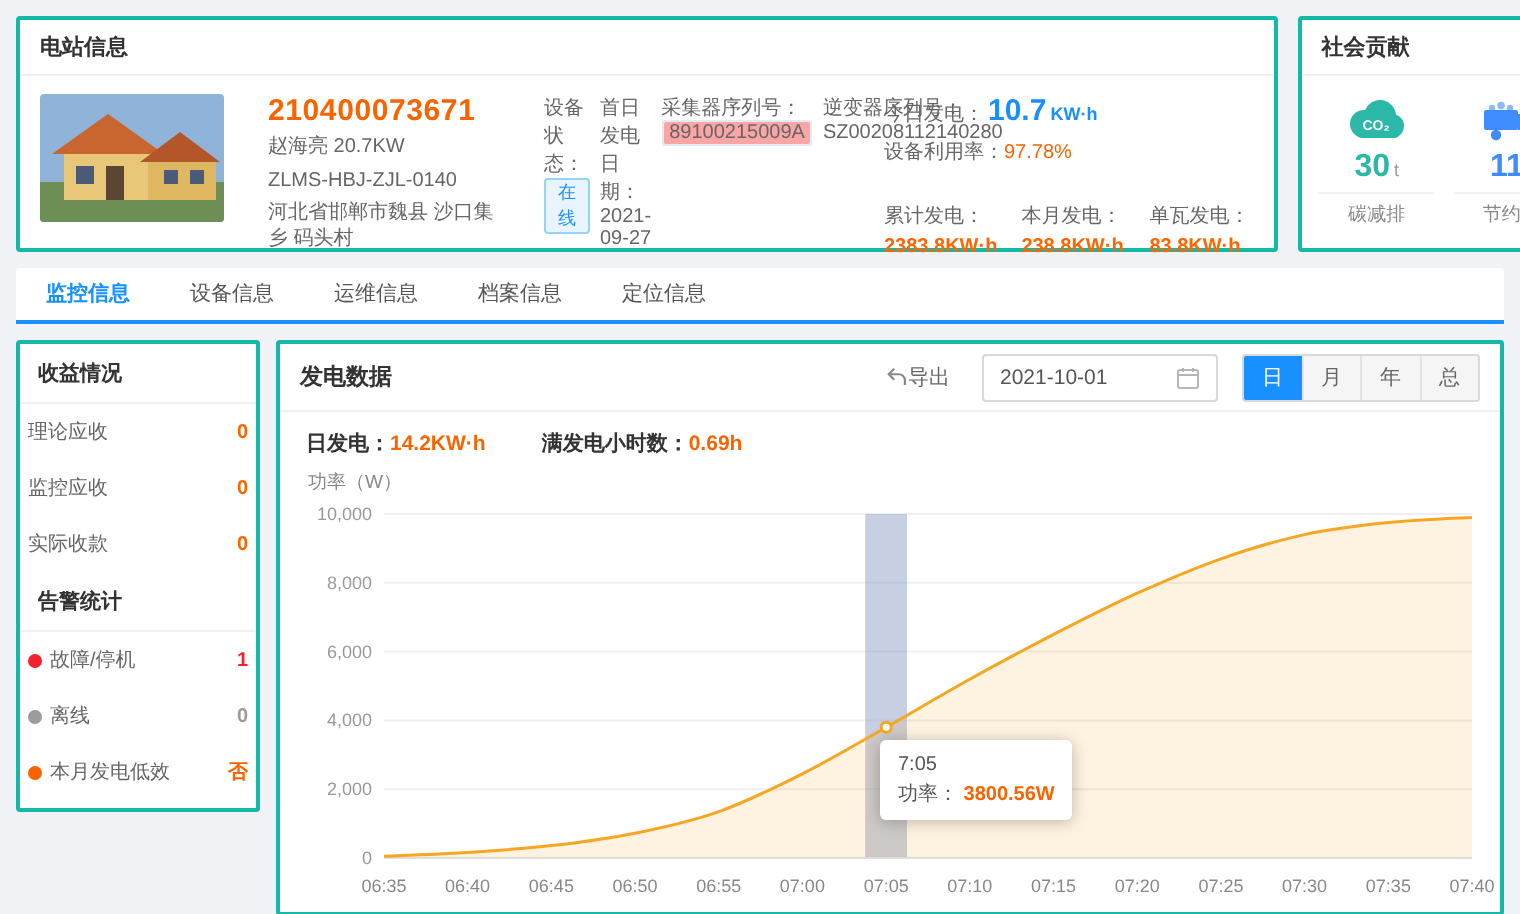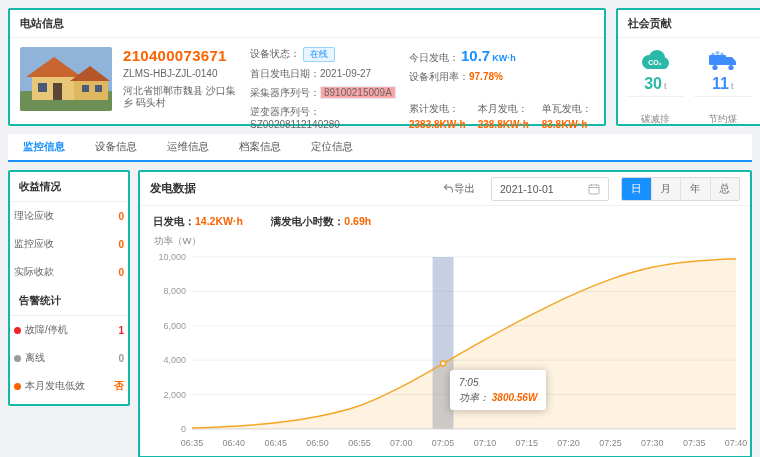--- a/index.html
+++ b/index.html
@@ -4,43 +4,43 @@
 <style>
 *{margin:0;padding:0;box-sizing:border-box}
 html,body{width:760px;height:457px;overflow:hidden}
 body{background:#f0f2f5;font-family:"Liberation Sans","DejaVu Sans",sans-serif;font-size:11px;color:#333}
 .page{padding:8px;width:760px}
 .card{background:#fff;border:2px solid #14b8a6;border-radius:2px}
 .top-row{display:flex;gap:10px}
 .station-card{flex:1;height:118px}
 .social-card{width:214px;height:118px;flex:none}
 .card-header{padding:6px 10px;border-bottom:1px solid #efefef;font-weight:bold;font-size:11px;color:#333}
-.station-body{display:flex;padding:9px 10px;gap:11px}
+.station-body{display:flex;padding:9px 10px;gap:22px}
 .photo{width:92px;height:64px;flex:none;border-radius:2px;overflow:hidden}
 .id-col{width:116px;flex:none}
 .station-id{color:#fa6400;font-size:15px;font-weight:bold;letter-spacing:.3px}
 .id-col .line{color:#666;font-size:10px;margin-top:4px;line-height:1.25}
-.status-col{width:148px;flex:none;display:flex;flex-direction:column;gap:5px;font-size:10px;color:#666}
+.status-col{width:148px;flex:none;display:flex;flex-direction:row;gap:5px;font-size:10px;color:#666}
 .badge-online{display:inline-block;background:#e8f4ff;border:1px solid #91d5ff;color:#1890ff;font-size:9px;padding:0 6px;border-radius:2px;line-height:13px}
 .badge-sn{background:#fca5a5;border:1px solid #e0eaf8;border-radius:2px;padding:0 3px;color:#666}
 .gen-col{flex:1;font-size:10px;color:#666}
 .gen-row{margin-bottom:5px}
 .today-val{color:#1890ff;font-size:15px;font-weight:bold;margin:0 2px}
 .today-unit{color:#1890ff;font-size:9px;font-weight:bold}
-.orange{color:#fa6400;font-weight:bold}
+.orange{color:#fa6400;font-weight:normal}
 .gen-grid{display:flex;gap:12px;margin-top:18px}
 .gen-cell{min-width:52px}
 .gen-cell .gl{color:#666;font-size:10px}
 .gen-cell .gv{color:#ff6600;font-weight:bold;font-size:10px;margin-top:3px}
 .social-body{display:flex;justify-content:space-around;padding:9px 4px 0}
 .social-item{text-align:center;width:58px}
 .social-icon{height:26px;display:flex;align-items:center;justify-content:center}
 .social-num{font-size:16px;font-weight:bold;margin-top:2px}
 .social-unit{font-size:9px;color:#999;margin-left:2px;font-weight:normal}
-.social-label{font-size:9.5px;color:#888;margin-top:3px;border-top:1px solid #f0f0f0;padding-top:16px}
+.social-label{font-size:9.5px;color:#888;margin-top:3px;border-top:1px solid #f0f0f0;padding-top:4px}
 .tabs{display:flex;background:#fff;margin-top:8px;border-bottom:2px solid #1890ff;border-radius:2px 2px 0 0}
 .tab{padding:6px 15px;font-size:10.5px;color:#555;cursor:pointer}
 .tab.active{color:#1890ff;font-weight:bold}
 .content-row{display:flex;gap:8px;margin-top:8px;align-items:flex-start}
 .side-panel{width:122px;flex:none;padding-bottom:4px}
 .side-header{padding:8px 9px 7px;font-weight:bold;font-size:10.5px;border-bottom:1px solid #f0f0f0}
 .side-item{display:flex;align-items:center;padding:7px 4px;font-size:10px;color:#666}
 .side-item .lab{flex:1;white-space:nowrap}
 .dot{width:7px;height:7px;border-radius:50%;display:inline-block;margin-right:4px;flex:none}
 .chart-card{flex:1;height:288px}
@@ -79,20 +79,21 @@
             <polygon points="50,34 70,19 90,34" fill="#b5552a"></polygon>
             <rect x="54" y="34" width="34" height="19" fill="#dfb760"></rect>
             <rect x="18" y="36" width="9" height="9" fill="#4a5a78"></rect>
             <rect x="33" y="36" width="9" height="17" fill="#5a4632"></rect>
             <rect x="62" y="38" width="7" height="7" fill="#4a5a78"></rect>
             <rect x="75" y="38" width="7" height="7" fill="#4a5a78"></rect>
           </svg>
         </div>
         <div class="id-col">
           <div class="station-id">210400073671</div>
+          <div class="line">赵海亮  20.7KW</div>
           <div class="line">ZLMS-HBJ-ZJL-0140</div>
           <div class="line">河北省邯郸市魏县 沙口集乡 码头村</div>
         </div>
         <div class="status-col">
           <div>
             <span>设备状态：</span>
             <span class="badge-online">在线</span>
           </div>
           <div>
             <span>首日发电日期：</span><span>2021-09-27</span>
@@ -275,20 +276,20 @@
             <text x="380.8" y="197" text-anchor="middle" font-size="9" fill="#888">07:15</text>
             <text x="422.6" y="197" text-anchor="middle" font-size="9" fill="#888">07:20</text>
             <text x="464.5" y="197" text-anchor="middle" font-size="9" fill="#888">07:25</text>
             <text x="506.3" y="197" text-anchor="middle" font-size="9" fill="#888">07:30</text>
             <text x="548.2" y="197" text-anchor="middle" font-size="9" fill="#888">07:35</text>
             <text x="590" y="197" text-anchor="middle" font-size="9" fill="#888">07:40</text>
             <path d="M46,179.1C53.0,178.8 73.8,178.1 87.8,177.2C101.8,176.3 115.7,175.4 129.7,173.8C143.6,172.2 157.6,170.4 171.5,167.6C185.4,164.8 199.5,161.8 213.4,156.8C227.3,151.9 241.3,144.9 255.2,137.9C269.1,130.9 283.2,122.5 297.1,114.6C311.1,106.7 324.9,98.3 338.9,90.6C352.8,82.9 366.9,75.4 380.8,68.2C394.8,61.0 408.7,53.9 422.6,47.6C436.6,41.3 450.6,35.3 464.5,30.4C478.4,25.5 492.4,21.3 506.3,18.3C520.3,15.3 534.3,13.7 548.2,12.3C562.2,10.9 583.0,10.1 590,9.7L590,180L46,180Z" fill="rgba(245,166,35,0.14)"></path>
             <path d="M46,179.1C53.0,178.8 73.8,178.1 87.8,177.2C101.8,176.3 115.7,175.4 129.7,173.8C143.6,172.2 157.6,170.4 171.5,167.6C185.4,164.8 199.5,161.8 213.4,156.8C227.3,151.9 241.3,144.9 255.2,137.9C269.1,130.9 283.2,122.5 297.1,114.6C311.1,106.7 324.9,98.3 338.9,90.6C352.8,82.9 366.9,75.4 380.8,68.2C394.8,61.0 408.7,53.9 422.6,47.6C436.6,41.3 450.6,35.3 464.5,30.4C478.4,25.5 492.4,21.3 506.3,18.3C520.3,15.3 534.3,13.7 548.2,12.3C562.2,10.9 583.0,10.1 590,9.7" fill="none" stroke="#f5a623" stroke-width="1.5"></path>
             <circle cx="297.1" cy="114.6" r="2.5" fill="#fff" stroke="#f5a623" stroke-width="1.5"></circle>
           </svg>
-        <div class="tooltip" id="chart-tooltip" style="left: 304px; top: 120.6px; font-style: italic;">
+        <div class="tooltip" id="chart-tooltip" style="left: 294px; top: 120.6px;">
           <div>7:05</div>
           <div><span>功率： </span><span class="val">3800.56W</span></div>
         </div>
       </div>
     </section>
   </div>
 </div>
 
 </body></html>

